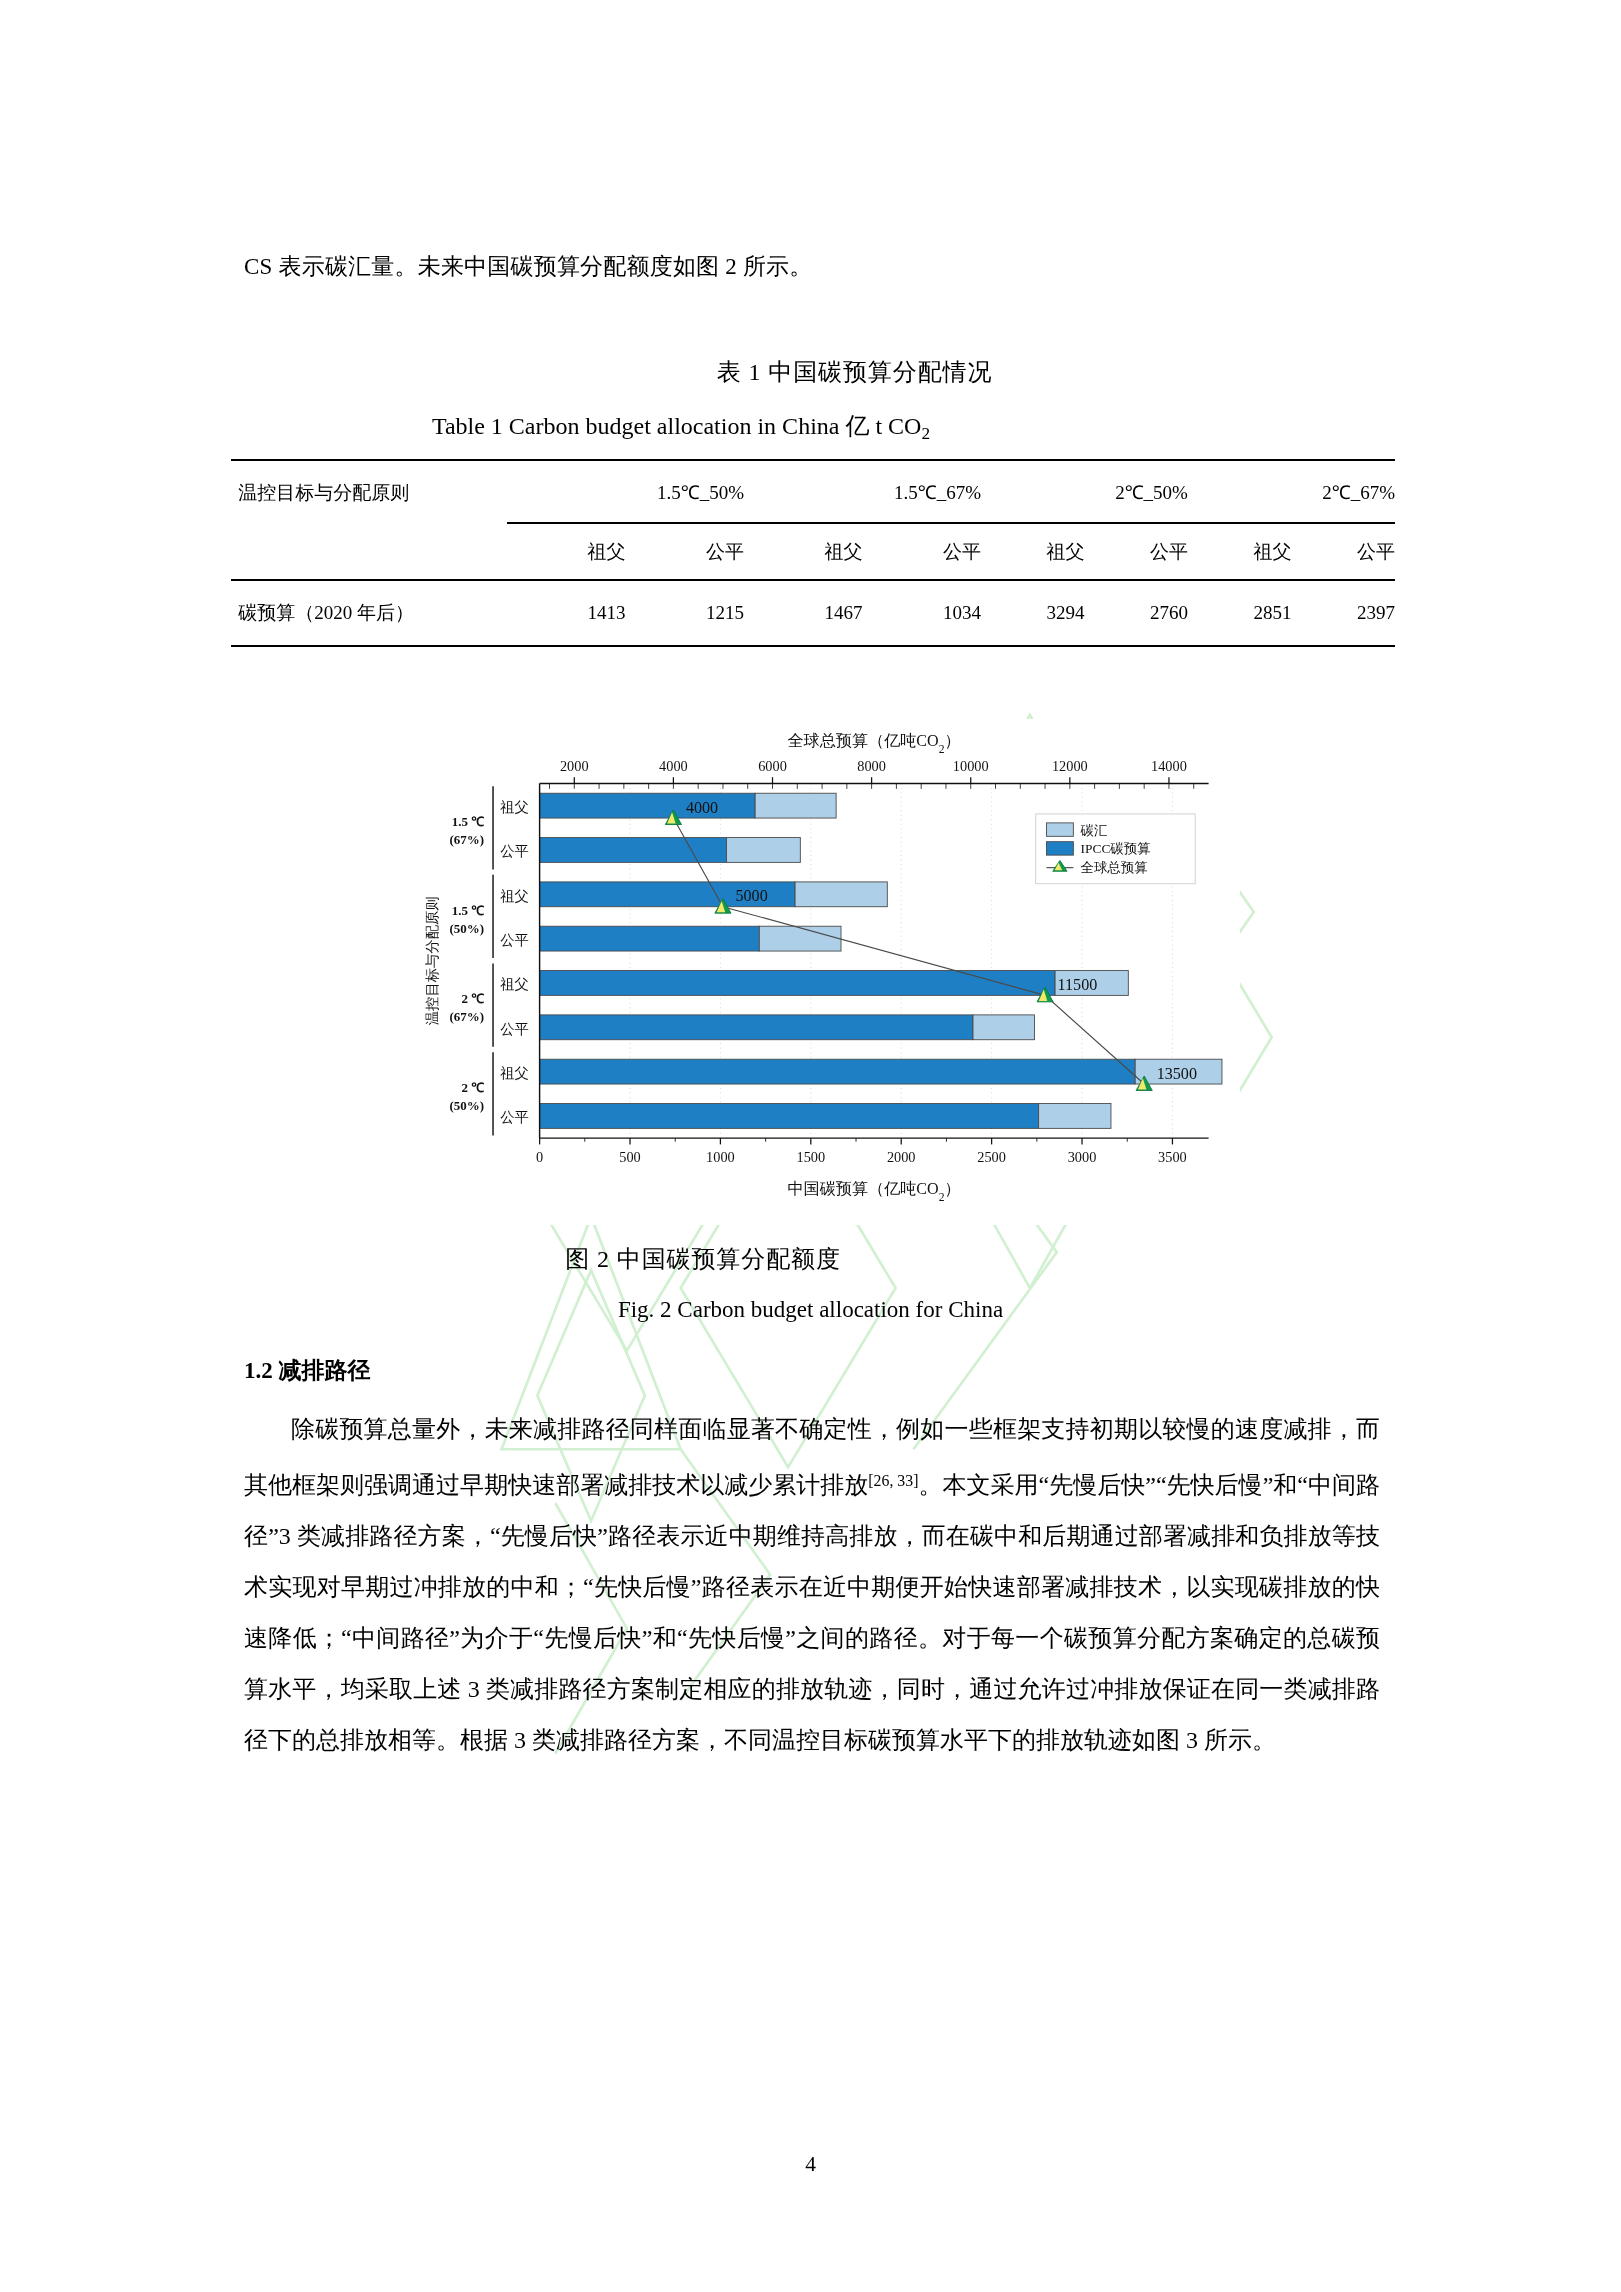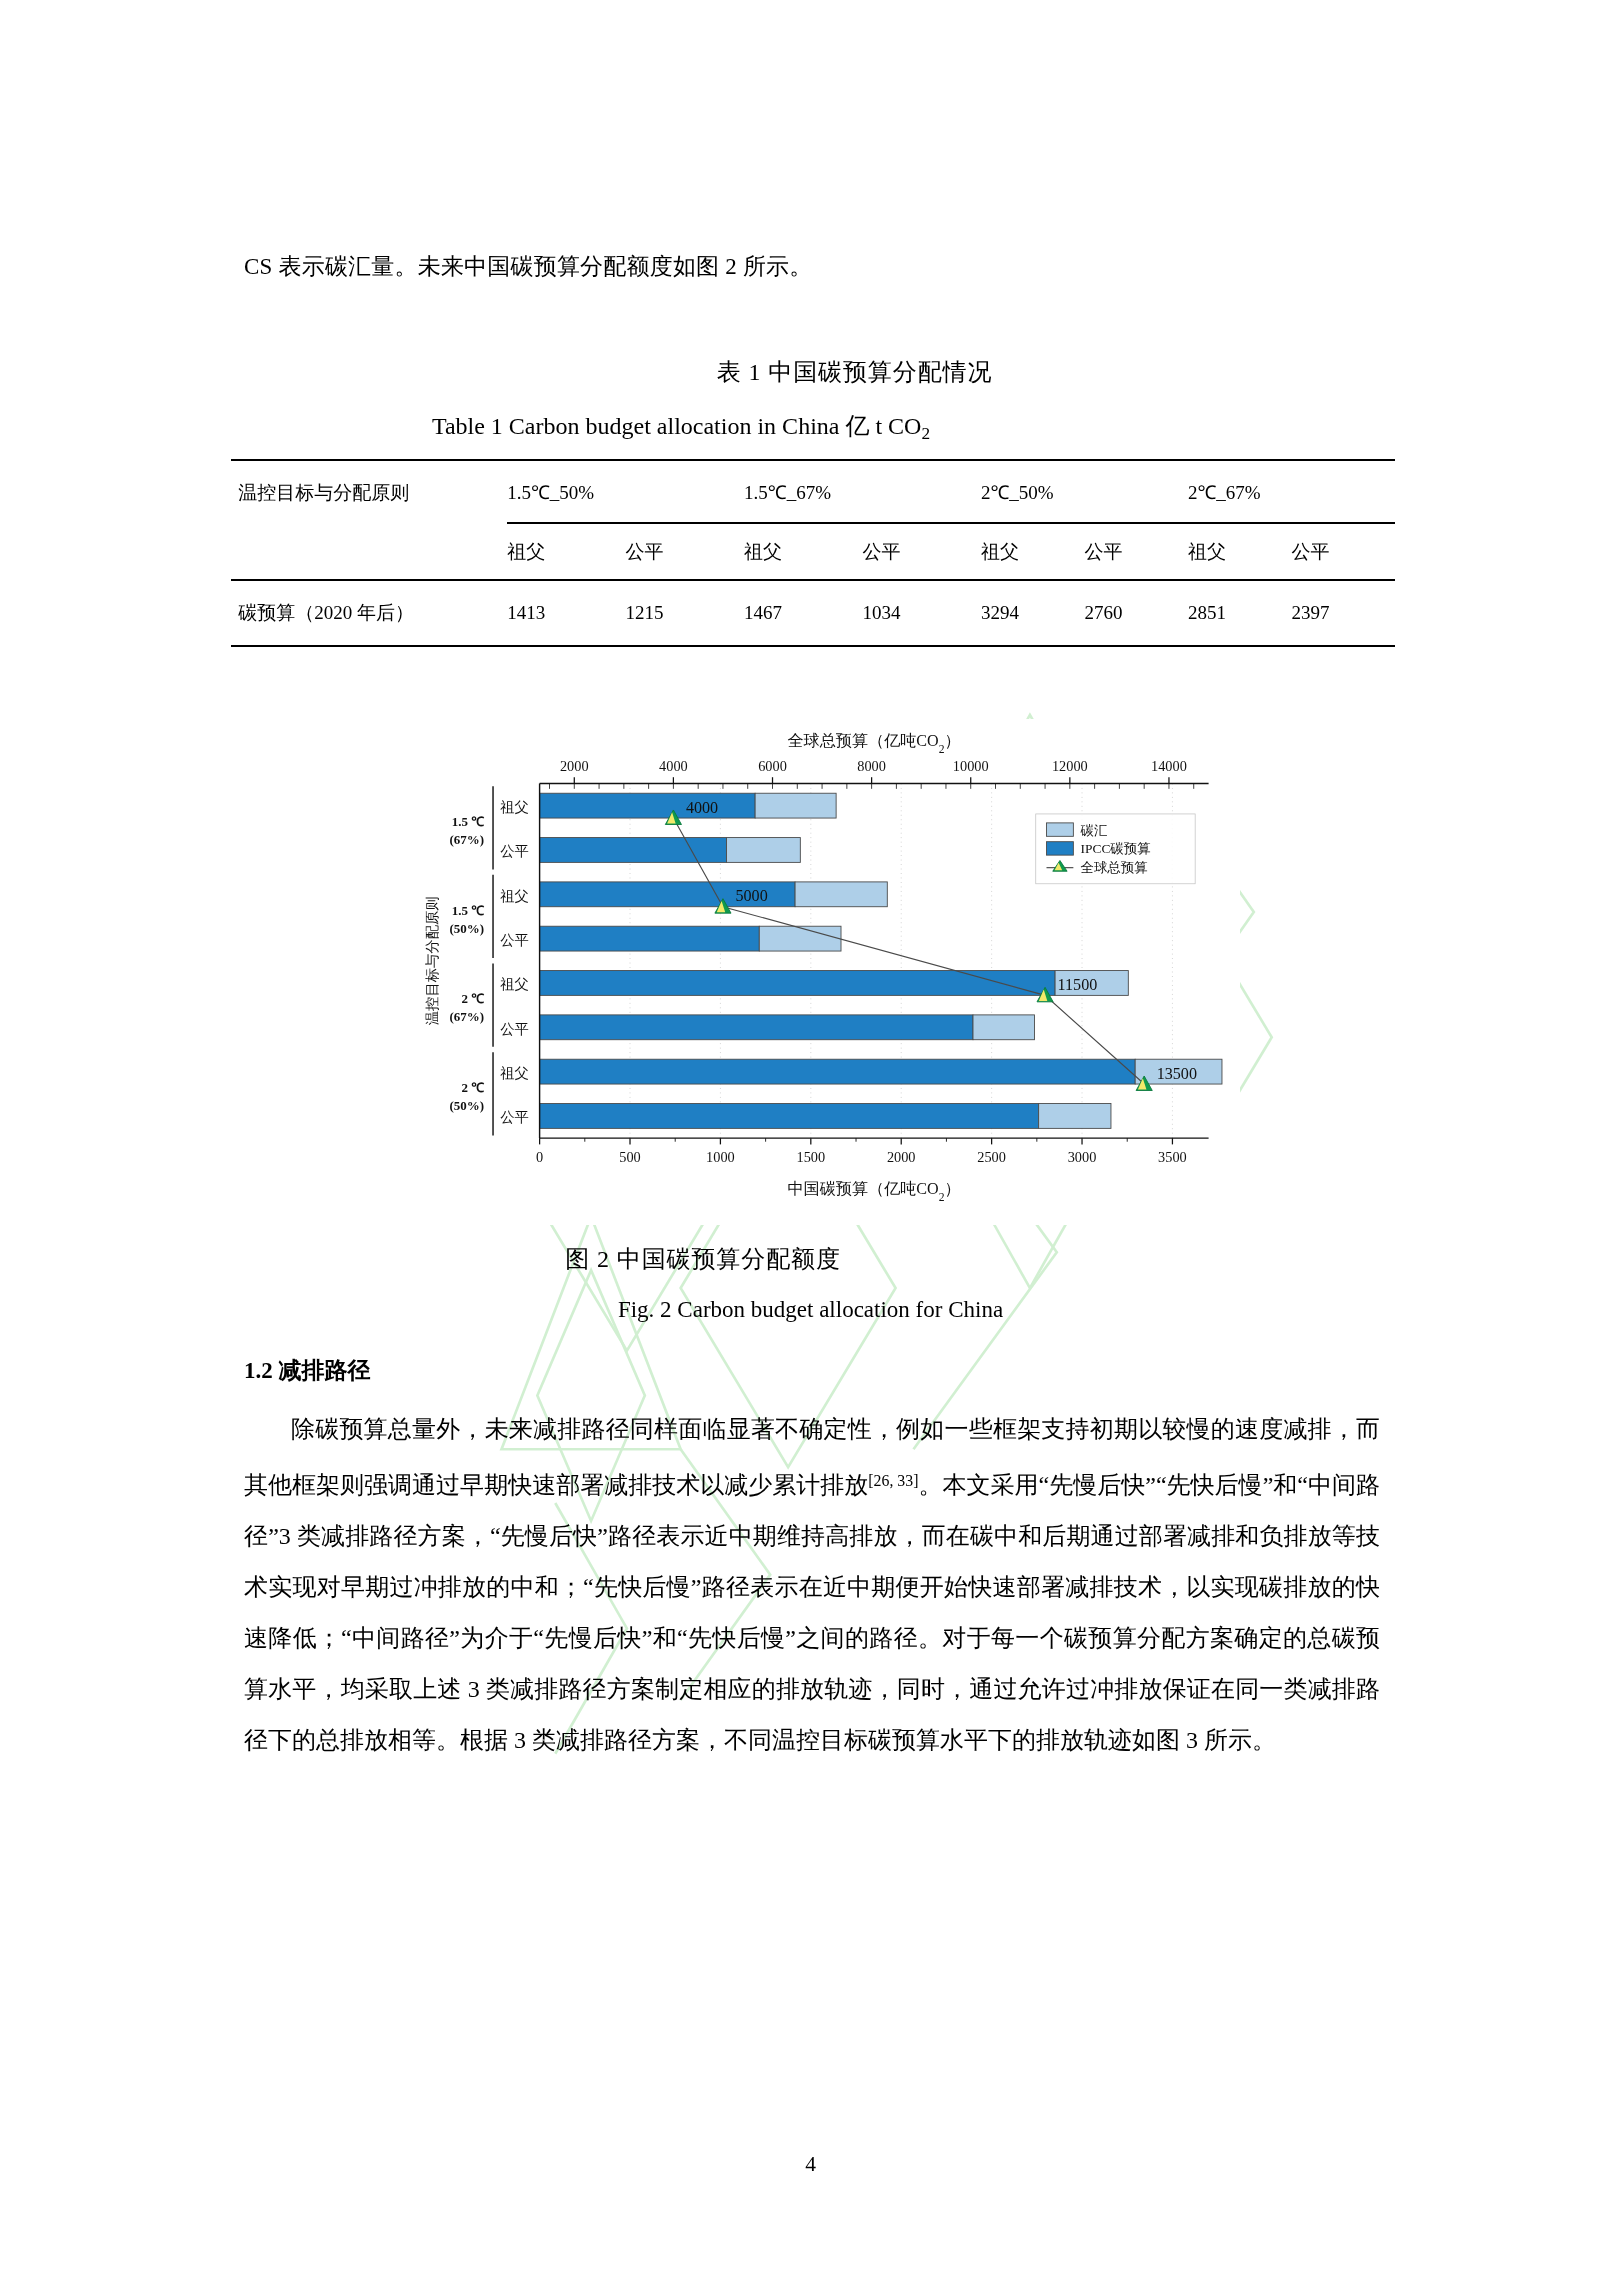--- a/index.html
+++ b/index.html
@@ -34,21 +34,21 @@
     width:1164px; border-collapse:collapse;
     font-size:19px;
   }
   table.budget td, table.budget th { font-weight:normal; padding:0; }
   .rule-top td { border-top:2.7px solid #000; height:1.8px; padding:0 !important; }
   .rule-bottom td { border-bottom:2.7px solid #000; height:1.8px; padding:0 !important; }
   .row-h1 td { height:59px; vertical-align:middle; }
   .row-h2 td { height:54px; vertical-align:middle; }
   .row-data td { height:61px; vertical-align:middle; }
   .c-left { text-align:left; padding-left:7.2px !important; }
-  .c-mid  { text-align:left; }
+  .c-mid  { text-align:right; }
   .midrule { border-top:2.1px solid #000; }
   .row-thin td { height:0.9px; }
 
   
   .chart-box {
     position:absolute; left:407px; top:667px;
     width:833px; height:506px;
     background:#ffffff;
   }
   .chart-inner { position:absolute; left:0; top:0; width:833px; height:506px; }

